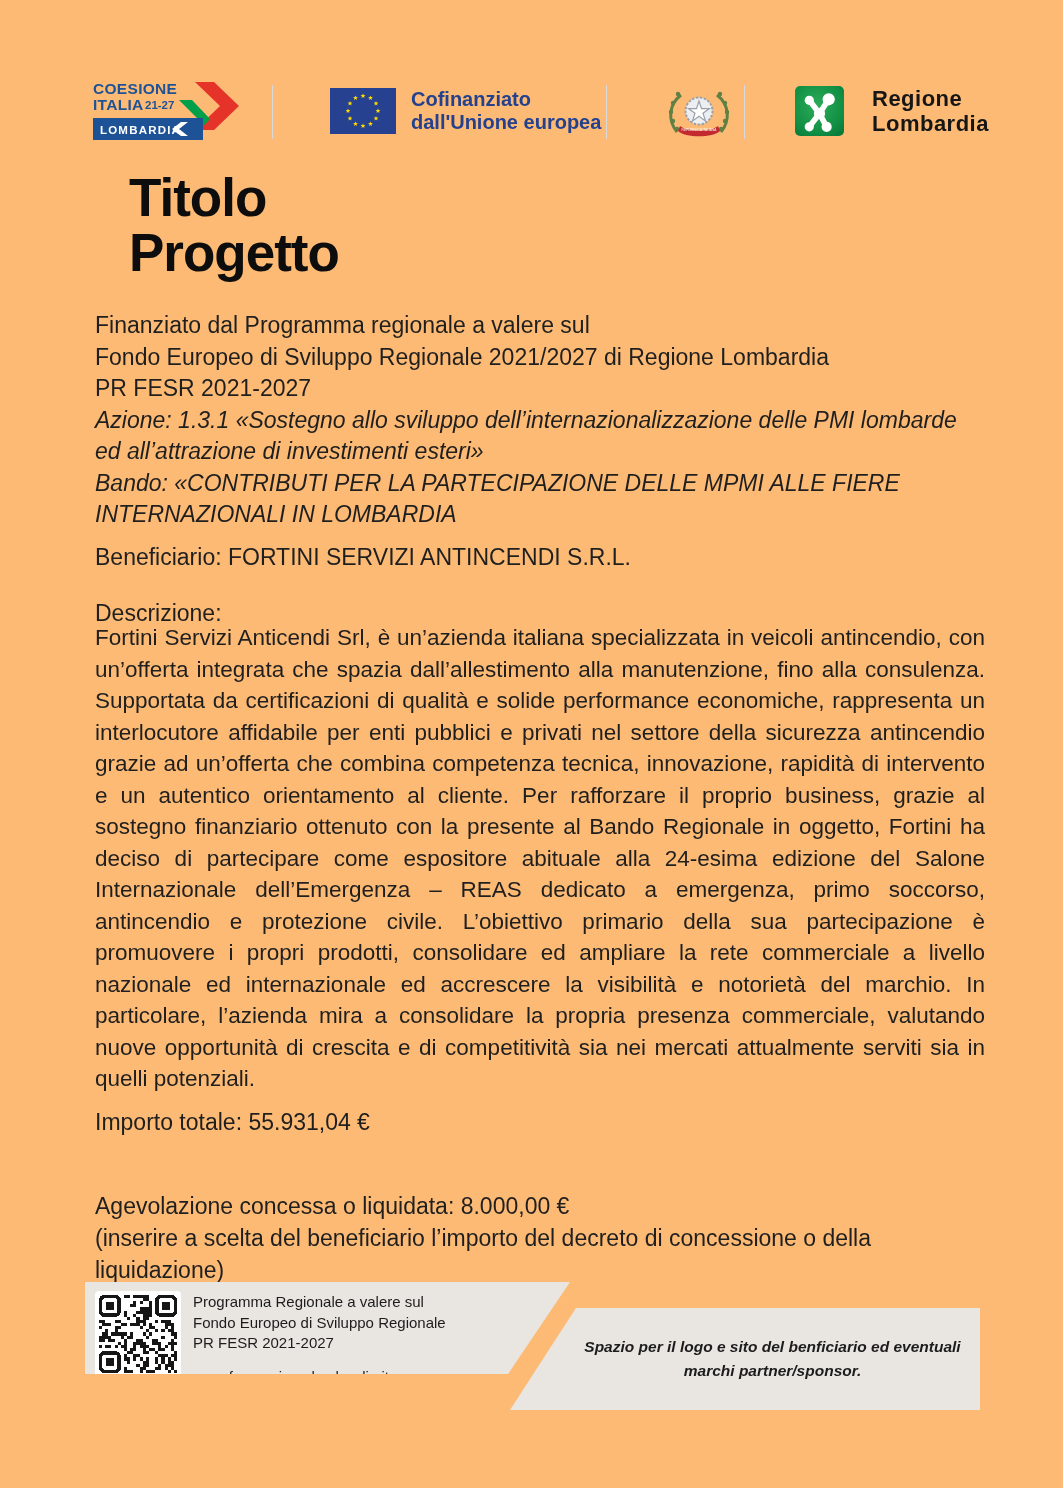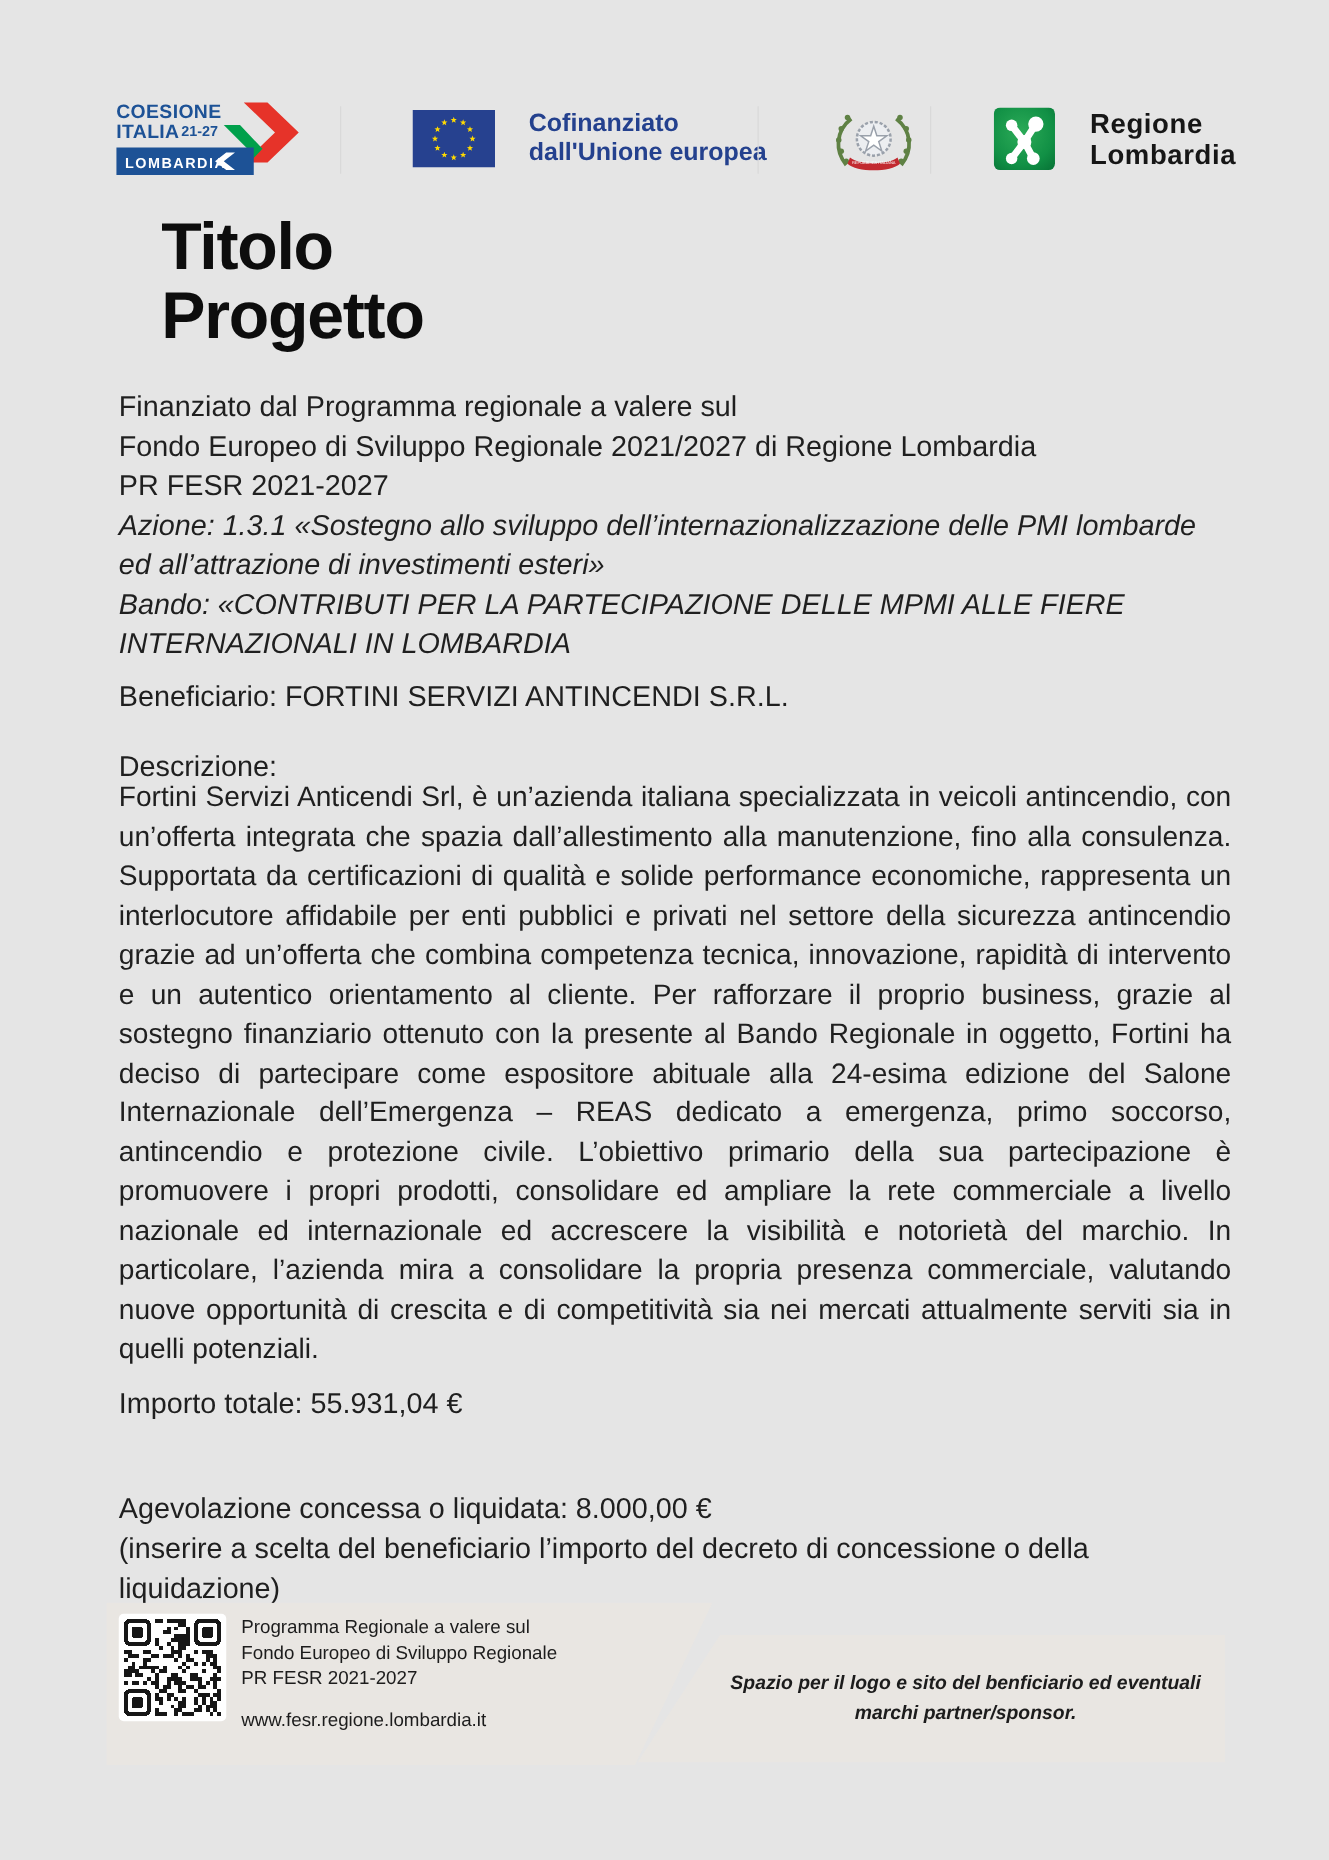--- a/index.html
+++ b/index.html
@@ -1,42 +1,42 @@
 <!DOCTYPE html>
 <html lang="it"><head>
 <meta charset="utf-8">
 <style>
   html,body{margin:0;padding:0;background:#ffffff;}
   .page{
-    position:relative;width:1063px;height:1488px;margin:0 auto;background:#e5e5e5;
+    position:relative;width:1063px;height:1488px;margin:0 auto;background:#fdba74;
     font-family:"Liberation Sans", sans-serif;color:#1f1f1f;overflow:hidden;
   }
   
   .logo{position:absolute;}
   .divider{position:absolute;top:85px;width:1px;height:54px;background:#d9d9d9;}
   .coesione{left:93px;top:80px;}
   .eu{left:330px;top:88px;display:flex;align-items:center;}
-  .eu-text{margin-left:27px;font-size:20px;line-height:23px;font-weight:bold;color:#24418e;}
+  .eu-text{margin-left:15px;font-size:20px;line-height:23px;font-weight:bold;color:#24418e;}
   .emblem{left:661px;top:85px;}
   .lombardia{left:795px;top:86px;display:flex;align-items:center;}
   .lombardia-text{margin-left:28px;font-size:22px;line-height:25px;font-weight:600;color:#161616;letter-spacing:.5px;}
   svg text{font-family:"Liberation Sans", sans-serif;}
   
   .tblock{position:absolute;left:95px;width:890px;}
   .title{top:170px;font-size:53px;line-height:55px;font-weight:700;letter-spacing:-1px;color:#0d0d0d;margin-left:34px;}
   .intro{top:310px;font-size:23px;line-height:31.5px;}
   .intro .it{font-style:italic;}
   .beneficiario{top:541px;font-size:23px;line-height:32px;}
   .descr-label{top:597px;font-size:23px;line-height:32px;}
   .descr{top:622px;font-size:22.5px;line-height:31.5px;text-align:justify;}
   .importo{top:1106px;font-size:23px;line-height:32px;}
   .agevolazione{top:1190px;font-size:23px;line-height:32px;}
   
   .foot-left{
-    position:absolute;left:85px;top:1282px;width:485px;height:130px;background:#e9e6e2;
+    position:absolute;left:85px;top:1282px;width:485px;height:92px;background:#e9e6e2;
     clip-path:polygon(0 0,100% 0,calc(100% - 62px) 100%,0 100%);
     text-decoration:underline;
   }
   .qr-box{position:absolute;left:10px;top:9px;width:86px;height:86px;background:#fff;border-radius:4px;}
   .qr-box svg{position:absolute;left:4px;top:4px;}
   .foot-left-text{position:absolute;left:108px;top:10px;font-size:15px;line-height:20.5px;color:#1c1c1c;}
   .foot-url{margin-top:13px;}
   .foot-right{
     position:absolute;left:510px;top:1308px;width:470px;height:102px;background:#e9e6e2;
     clip-path:polygon(66px 0,100% 0,100% 100%,0 100%);

